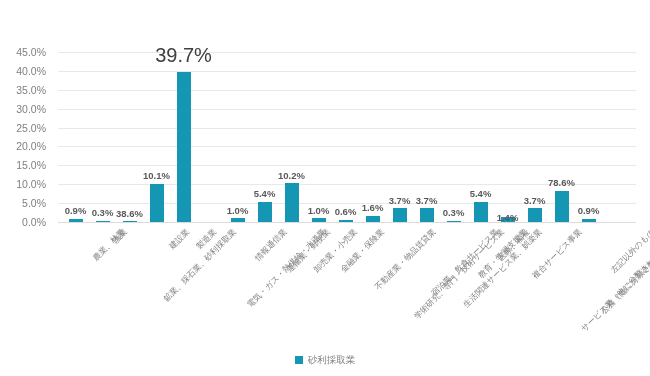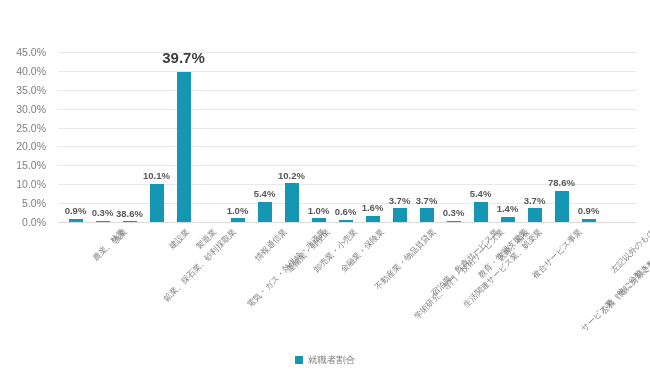--- a/index.html
+++ b/index.html
@@ -71,22 +71,22 @@
     position: absolute;
     left: 50%;
     transform: translateX(-50%);
     font-size: 9.5px;
     color: #595959;
     white-space: nowrap;
     line-height: 1;
     font-weight: 700;
   }
   .bar-value.big {
-    font-size: 15px;
-    font-weight: 700;
+    font-size: 20px;
+    font-weight: 400;
     color: #404040;
   }
 
   
   .x-label {
     position: absolute;
     top: 228px;
     font-size: 8.2px;
     color: #7f7f7f;
     white-space: nowrap;
@@ -192,21 +192,21 @@
       <div class="bar-slot" style="left: 382px;">
         <div class="bar" title="教育・学習支援業 0.3%" style="height: 1.5px; background: rgb(21, 151, 180);"></div>
         <div class="bar-value" style="bottom: 4.13333px;">0.3%</div>
       </div>
       <div class="bar-slot" style="left: 409px;">
         <div class="bar" title="医療、福祉 5.4%" style="height: 20.4px; background: rgb(21, 151, 180);"></div>
         <div class="bar-value" style="bottom: 23.4px;">5.4%</div>
       </div>
       <div class="bar-slot" style="left: 436px;">
         <div class="bar" title="複合サービス事業 1.4%" style="height: 5.28889px; background: rgb(21, 151, 180);"></div>
-        <div class="bar-value" style="bottom: 9px;">1.4%</div>
+        <div class="bar-value" style="bottom: 0;">1.4%</div>
       </div>
       <div class="bar-slot" style="left: 463px;">
         <div class="bar" title="サービス業（他に分類されないもの） 3.7%" style="height: 13.9778px; background: rgb(21, 151, 180);"></div>
         <div class="bar-value" style="bottom: 16.9778px;">3.7%</div>
       </div>
       <div class="bar-slot" style="left: 490px;">
         <div class="bar" title="公務（他に分類されないもの） 8.3%" style="height: 31.3556px; background: rgb(21, 151, 180);"></div>
         <div class="bar-value" style="bottom: 34.3556px;">78.6%</div>
       </div>
       <div class="bar-slot" style="left: 517px;">
@@ -246,16 +246,16 @@
       <div class="x-label" style="left: 457.5px;"><span class="x-label-inner">教育・学習支援業</span></div>
       <div class="x-label" style="left: 484.5px;"><span class="x-label-inner">医療、福祉</span></div>
       <div class="x-label" style="left: 511.5px;"><span class="x-label-inner">複合サービス事業</span></div>
       <div class="x-label" style="left: 538.5px;"><span class="x-label-inner">サービス業（他に分類されないもの）</span></div>
       <div class="x-label" style="left: 565.5px;"><span class="x-label-inner">公務（他に分類されないもの）</span></div>
       <div class="x-label" style="left: 592.5px;"><span class="x-label-inner">左記以外のもの</span></div>
     </div>
 
   <div class="legend">
     <span class="legend-swatch"></span>
-    <span class="legend-text">就職者割合</span>
+    <span class="legend-text">砂利採取業</span>
   </div>
 
 </div>
 
 </body></html>

